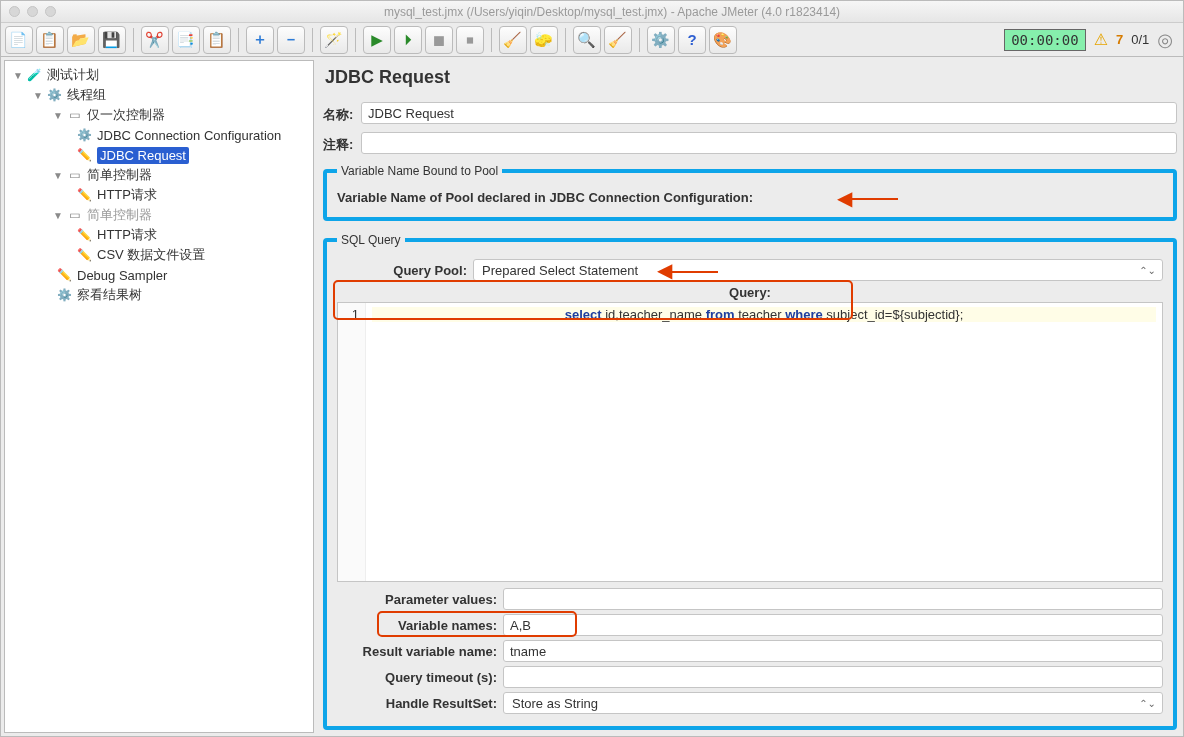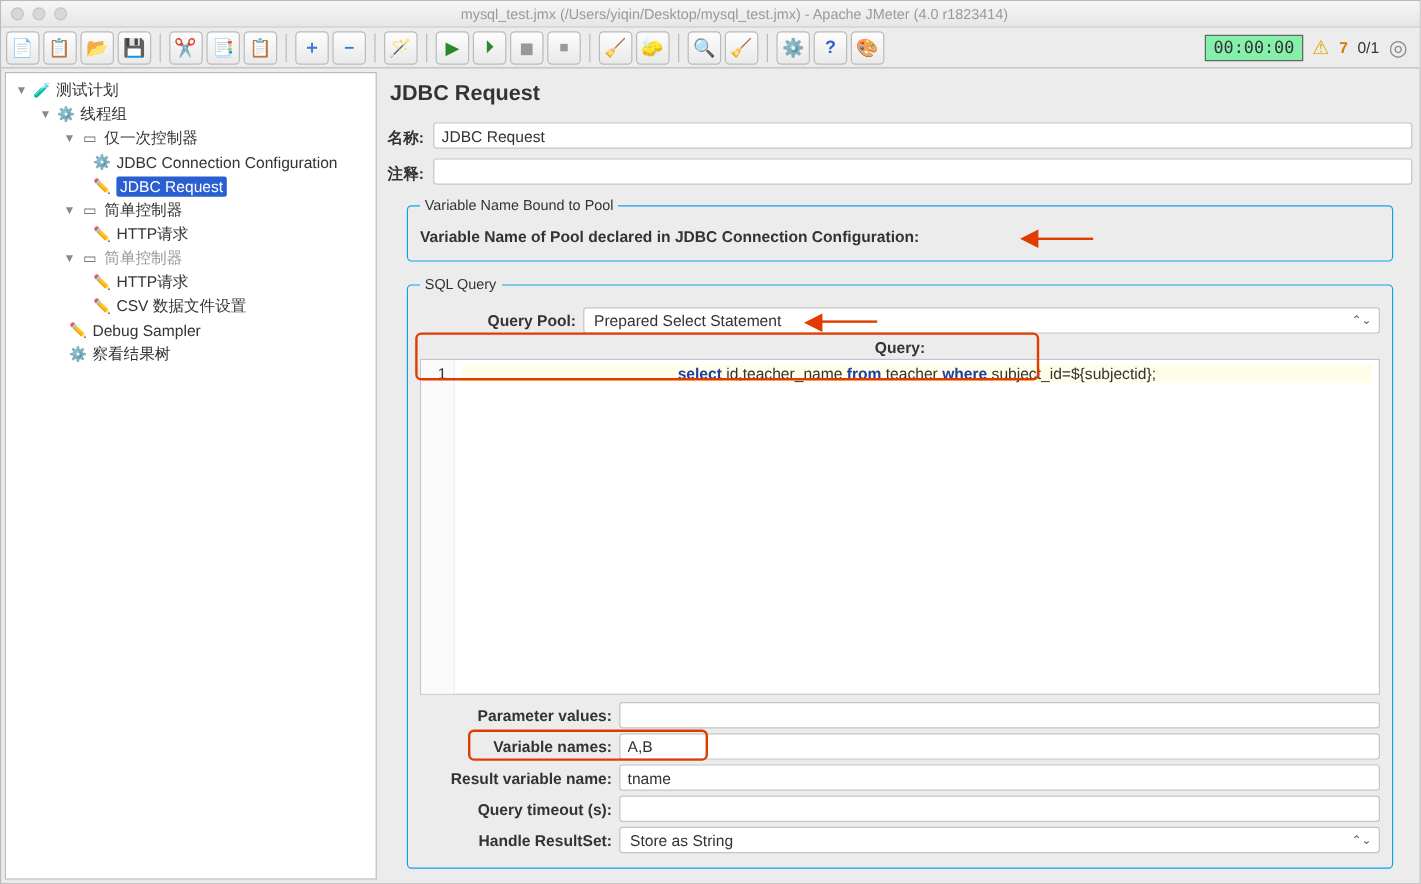--- a/index.html
+++ b/index.html
@@ -20,21 +20,21 @@
 .tree-row { display:flex; align-items:center; height:20px; padding-right:6px; cursor:pointer; }
 .tree-row.sel .tree-label { background:#2a5fd1; color:#fff; padding:1px 3px; border-radius:2px; }
 .disc { color:#8a8a8a; margin-right:4px; font-size:10px; }
 .node-icon { width:16px; height:16px; margin-right:4px; display:flex; align-items:center; justify-content:center; font-size:12px; }
 .tree-label { white-space:nowrap; }
 .main { flex:1; display:flex; flex-direction:column; padding:6px; overflow:auto; }
 .page-title { font-size:18px; font-weight:bold; margin:4px 0 10px 2px; }
 .row { display:flex; align-items:flex-end; margin:4px 0; gap:4px; }
 .row label { min-width:34px; font-weight:bold; }
 .inp { flex:1; height:22px; border:1px solid #c5c5c5; border-radius:3px; padding:0 6px; background:#fff; }
-fieldset { border:1px solid #0ea5e9; border-radius:4px; margin:6px 16px; padding:8px 10px; }
+fieldset { border:4px solid #0ea5e9; border-radius:4px; margin:6px 0; padding:8px 10px; }
 legend { padding:0 4px; font-size:12px; }
 .fieldrow { display:flex; align-items:center; margin:4px 0; gap:6px; position:relative; }
 .fieldrow .lab { text-align:right; font-weight:bold; white-space:nowrap; }
 .select { flex:1; height:22px; border:1px solid #c5c5c5; border-radius:3px; background:#fff; display:flex; align-items:center; padding:0 8px; position:relative; }
 .select .caret { position:absolute; right:6px; font-size:10px; color:#666; }
 .arrow-ann { position:absolute; font-size:20px; color:#e03c00; pointer-events:none; }
 .arrow-ann::after { content:""; display:inline-block; width:50px; height:2px; background:#e03c00; vertical-align:middle; margin-left:-4px; }
 .qheader { text-align:center; font-weight:bold; margin-bottom:2px; }
 .codearea { background:#fff; height:280px; border:1px solid #c5c5c5; font-family:Menlo,monospace; font-size:13px; display:flex; }
 .gutter { width:28px; text-align:right; padding:4px 6px; color:#999; background:#fafafa; border-right:1px solid #eee; }

